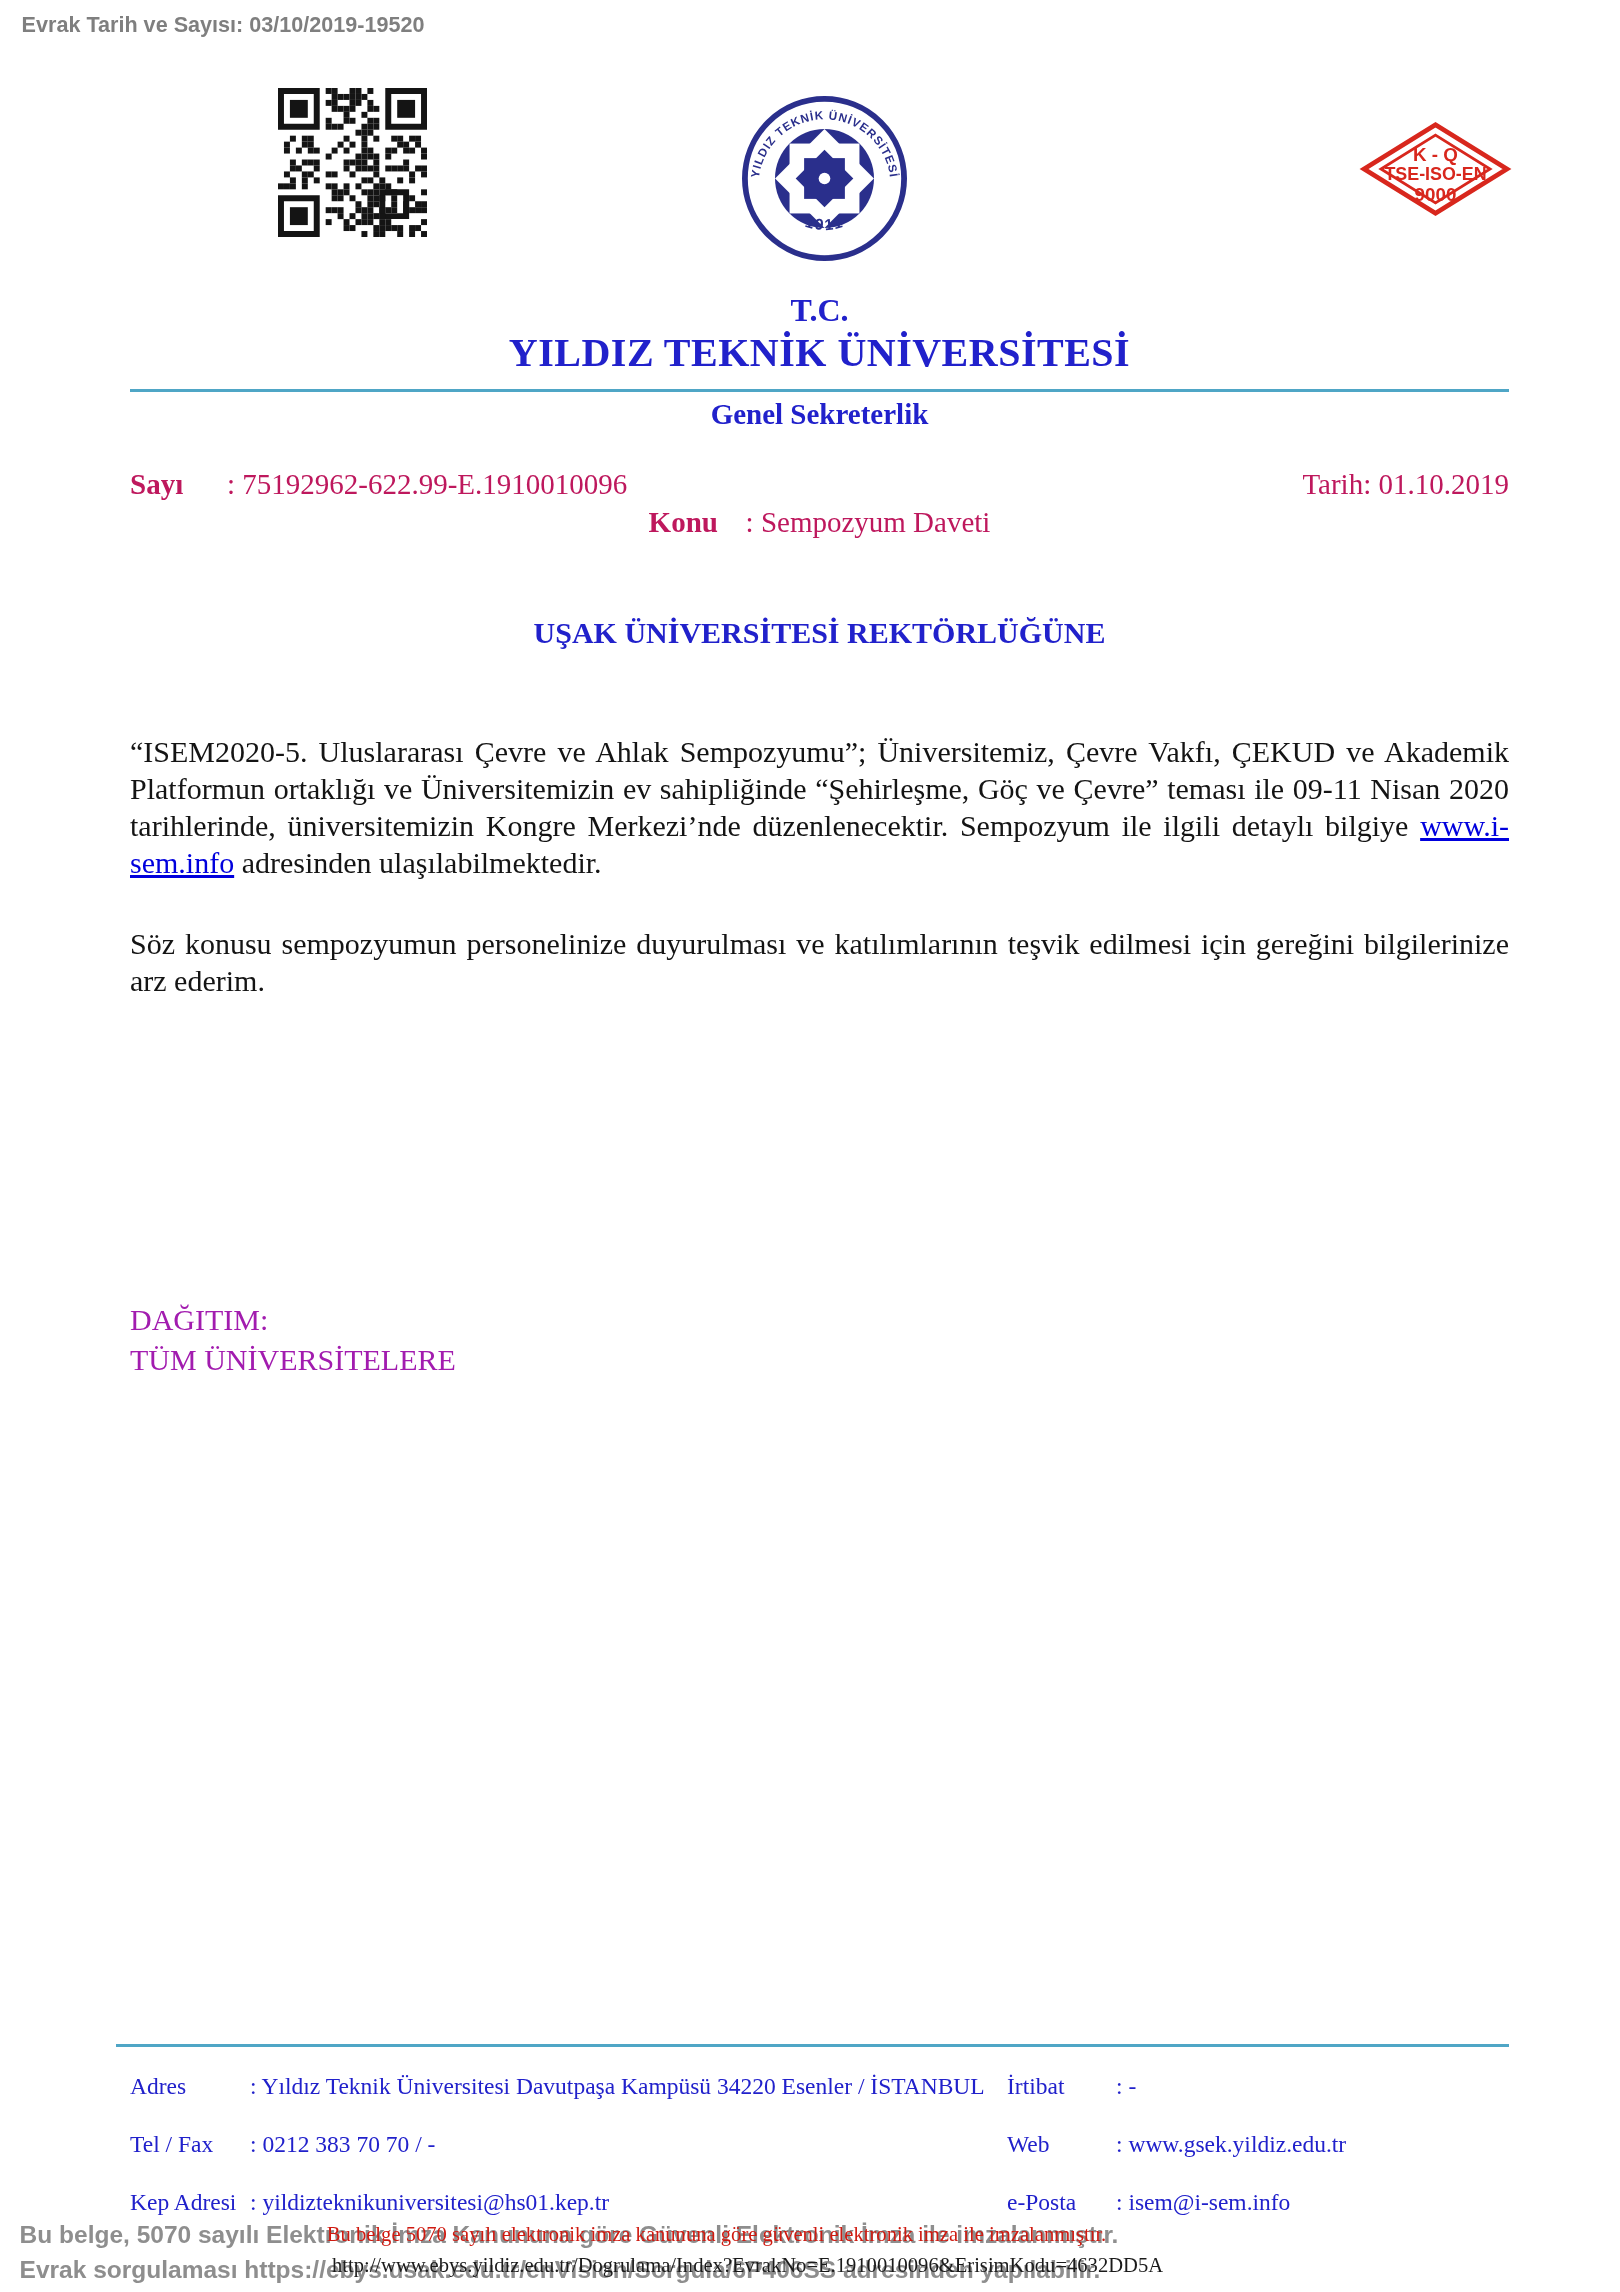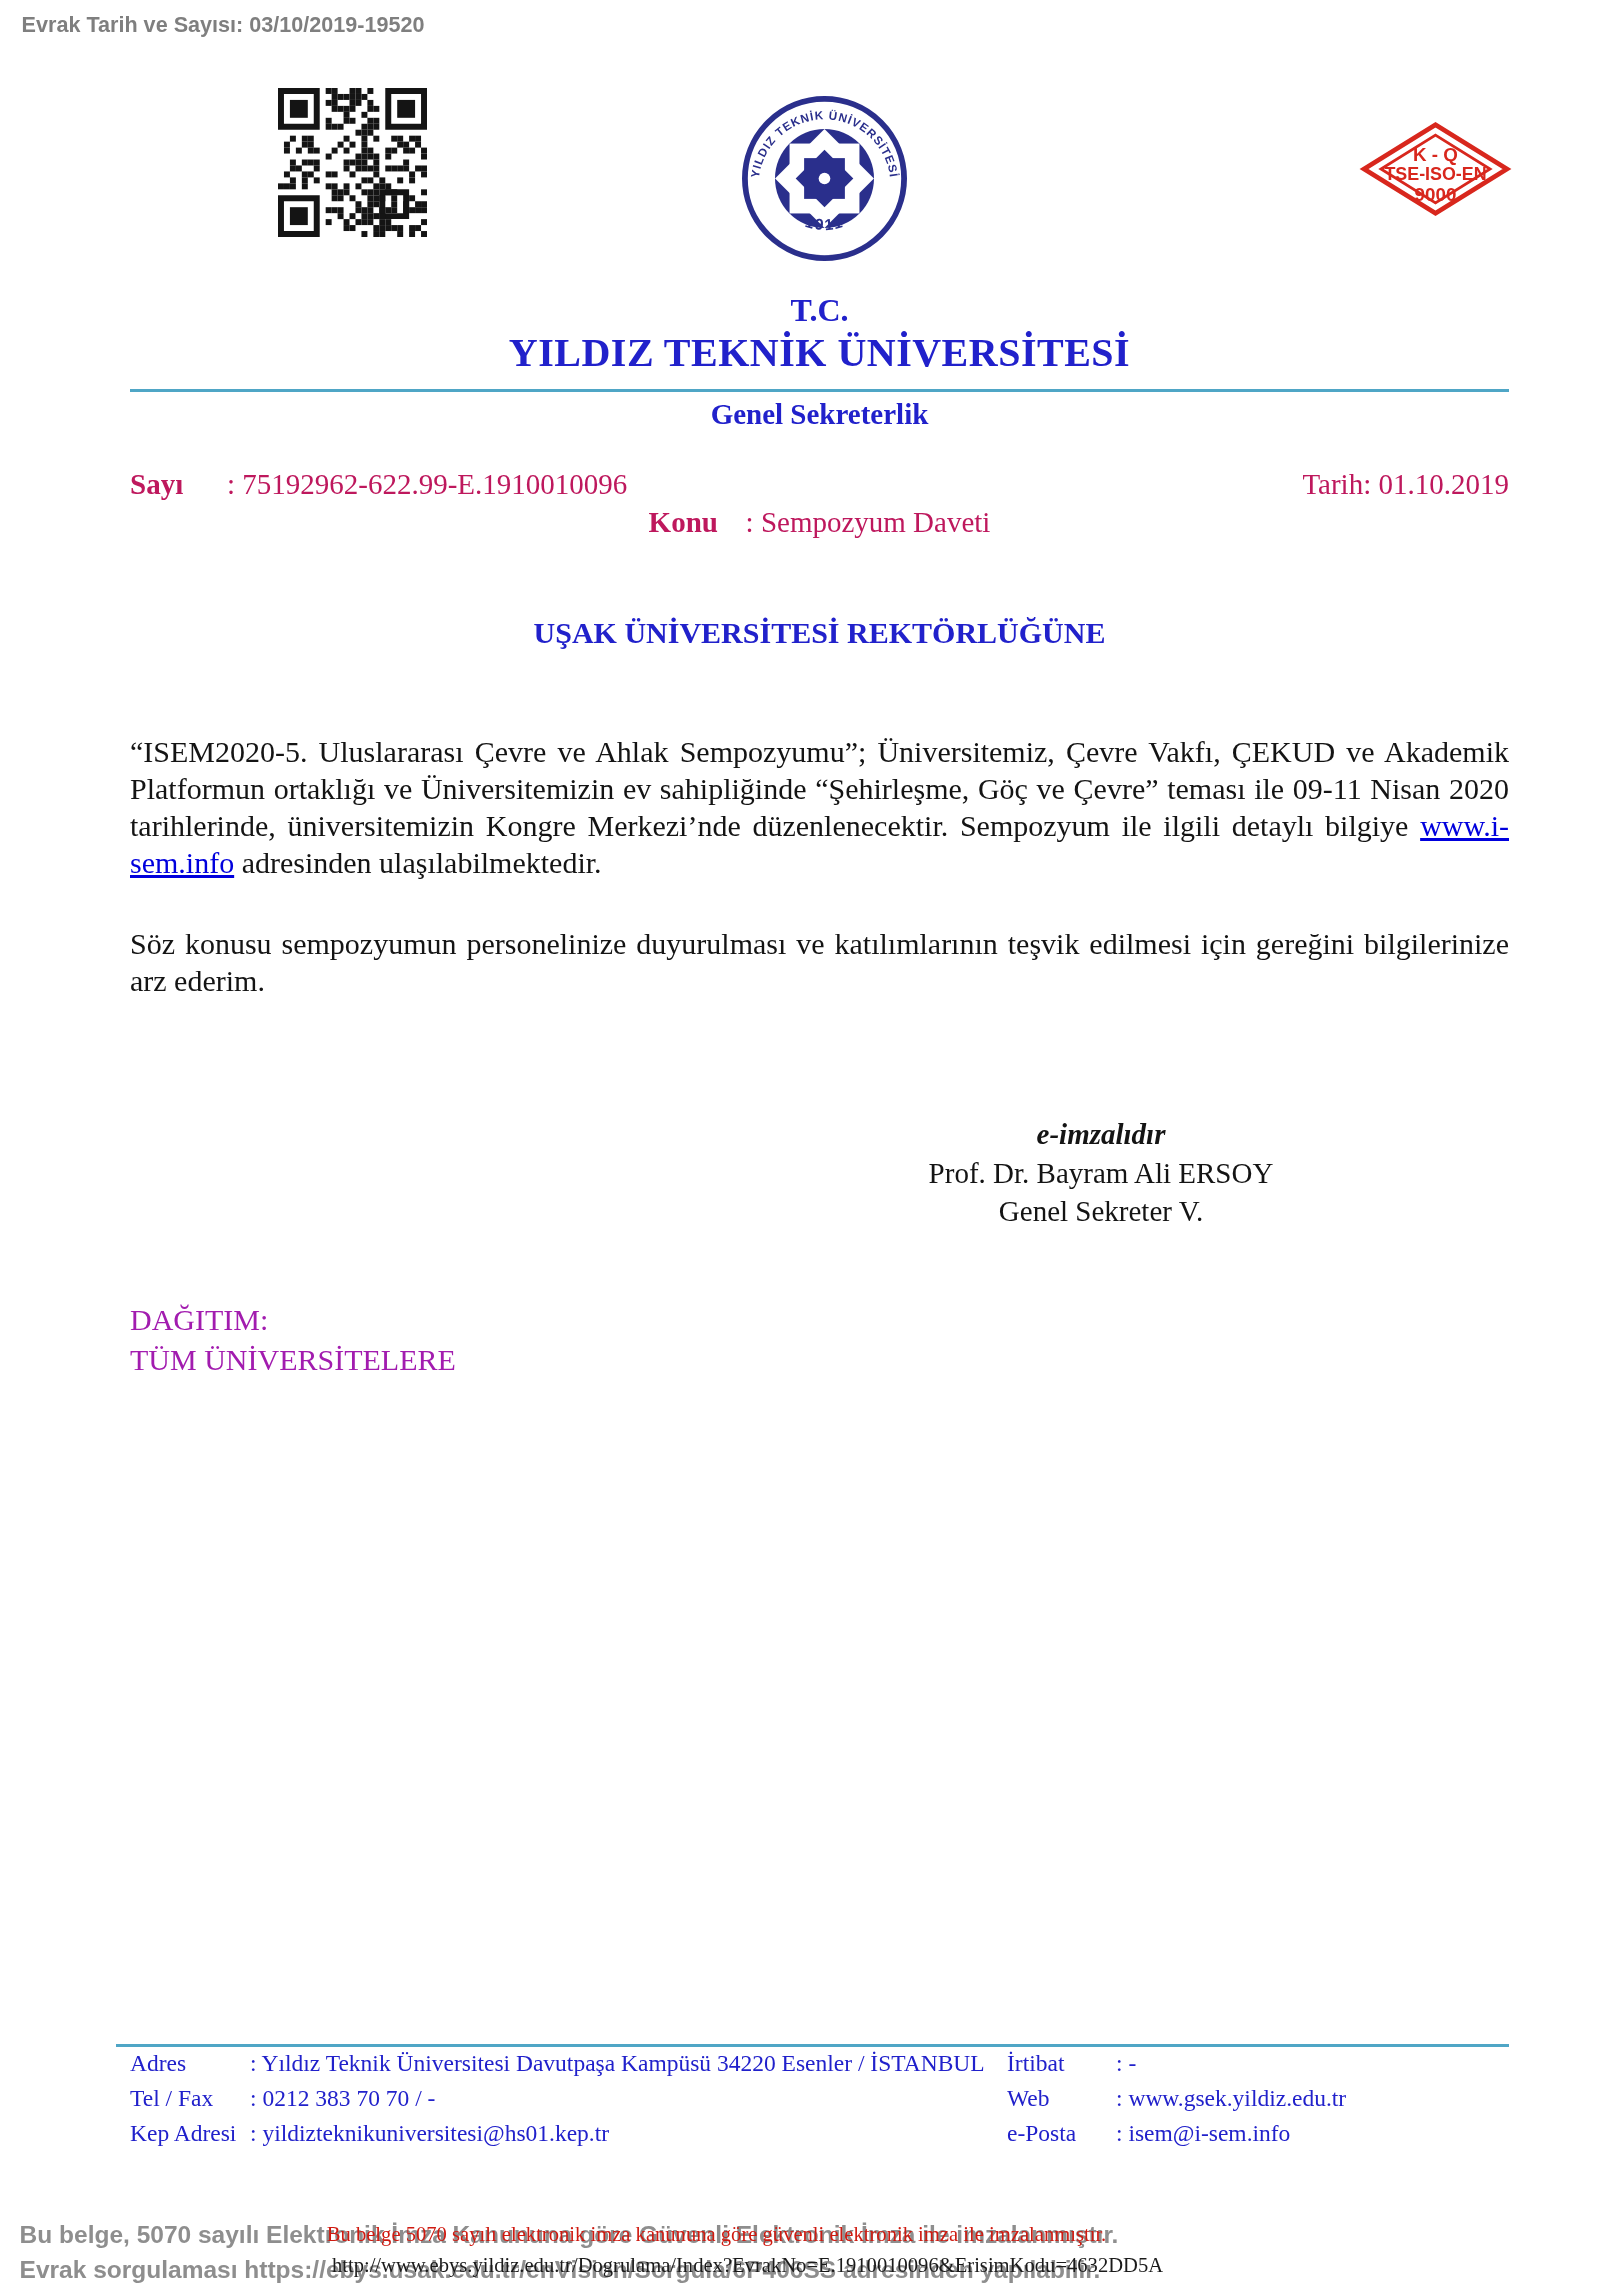--- a/index.html
+++ b/index.html
@@ -36,21 +36,21 @@
   
   .sig{left:807px;top:1115px;width:588px;text-align:center;font-size:29px;color:#141414;}
   .sig .esign{font-weight:bold;font-style:italic;line-height:39px;}
   .sig .nm{line-height:39px;}
   .sig .ttl{line-height:37px;}
   
   .dist{left:130px;top:1300px;font-size:30px;line-height:40px;color:#a21caf;}
   
   .rule2{left:116px;top:2044px;width:1393px;}
   .foot{font-size:23.5px;color:#2121cb;}
-  .foot .frow{display:flex;height:35px;align-items:flex-start;}
+  .foot .frow{display:flex;height:35px;align-items:flex-start;margin-top:23px;}
   .footL{left:130px;top:2050px;width:882px;}
   .footL .flbl{width:120px;flex:0 0 auto;}
   .footR{left:1007px;top:2050px;width:510px;}
   .footR .flbl{width:109px;flex:0 0 auto;}
   
   .gray-note{left:19.6px;font-family:"Liberation Sans","DejaVu Sans",sans-serif;font-weight:bold;
              font-size:24.5px;color:#8e8e8e;z-index:1;white-space:nowrap;}
   .gray1{top:2221px;}
   .gray2{top:2256px;}
   .small-center{z-index:2;text-align:center;font-size:20.6px;white-space:nowrap;}
@@ -332,25 +332,20 @@
     <span class="lbl">Konu</span>
     <span>: Sempozyum Daveti</span>
   </div>
 
   <div class="abs recipient">UŞAK ÜNİVERSİTESİ REKTÖRLÜĞÜNE</div>
 
   <div class="abs para p1"><span>“ISEM2020-5. Uluslararası Çevre ve Ahlak Sempozyumu”; Üniversitemiz, Çevre Vakfı, ÇEKUD ve Akademik Platformun ortaklığı ve Üniversitemizin ev sahipliğinde “Şehirleşme, Göç ve Çevre” teması ile 09-11 Nisan 2020 tarihlerinde, üniversitemizin Kongre Merkezi’nde düzenlenecektir. Sempozyum ile ilgili detaylı bilgiye </span><a class="body-link">www.i-sem.info</a><span> adresinden ulaşılabilmektedir.</span></div>
 
   <div class="abs para p2">Söz konusu sempozyumun personelinize duyurulması ve katılımlarının teşvik edilmesi için gereğini bilgilerinize arz ederim.</div>
 
-  <div class="abs sig">
-    <div class="esign">e-imzalıdır</div>
-    <div class="nm">Prof. Dr. Bayram Ali ERSOY</div>
-    <div class="ttl">Genel Sekreter V.</div>
-  </div>
 
   <div class="abs dist">
     <div>DAĞITIM:</div>
     <div>TÜM ÜNİVERSİTELERE</div>
   </div>
 
   <div class="abs rule rule2"></div>
 
   <div class="abs foot footL">
     <div class="frow">

